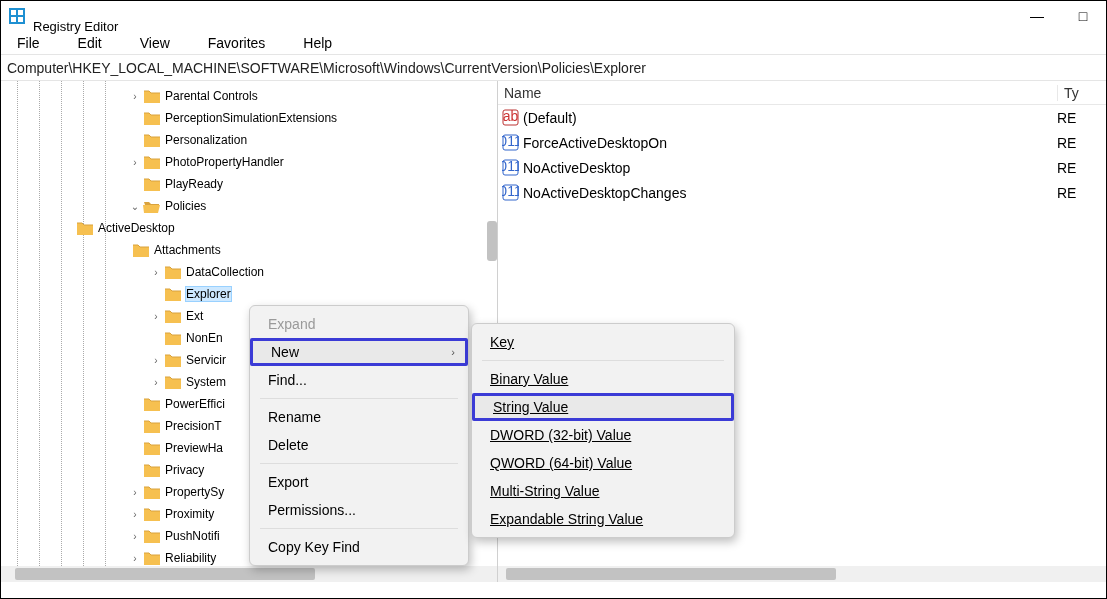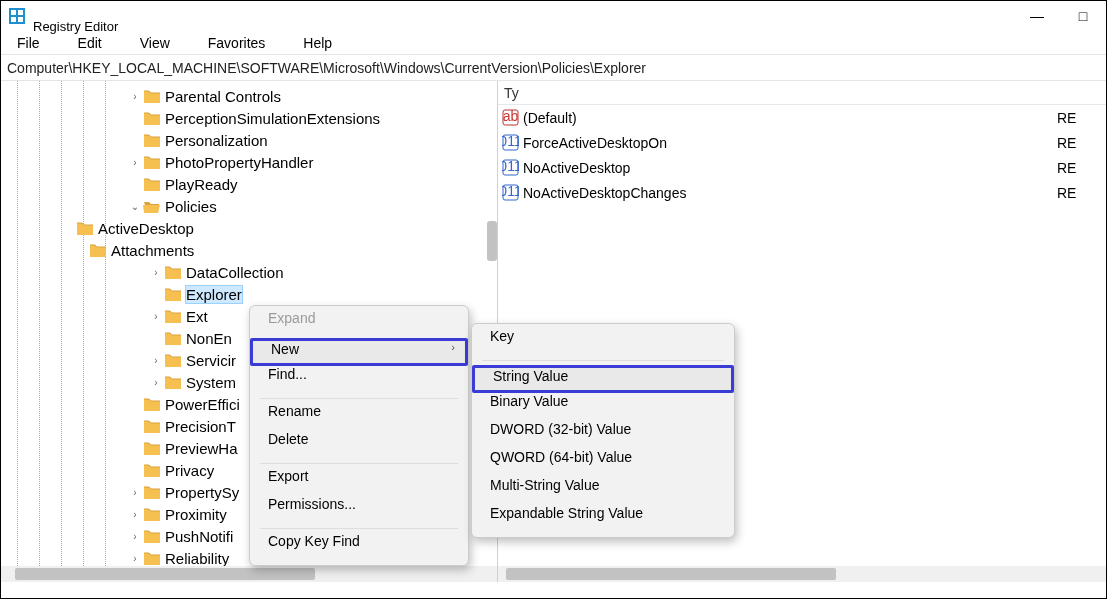--- a/index.html
+++ b/index.html
@@ -29,33 +29,33 @@
   .list-row { height: 25px; display: flex; align-items: center; }
   .list-row .val-icon { width: 17px; height: 17px; margin-left: 4px; margin-right: 4px; }
   .list-row .val-name { width: 534px; font-size: 14px; }
   .list-row .val-type { font-size: 14px; }
 
   
   .tree-inner { position: relative; padding-top: 4px; }
   .tree-row { height: 22px; display: flex; align-items: center; white-space: nowrap; }
   .tree-row .expander { width: 16px; display: inline-flex; justify-content: center; color: #666; font-size: 10px; }
   .tree-row .folder { width: 18px; height: 15px; margin-right: 4px; }
-  .tree-row .label { font-size: 15px; }
+  .tree-row .label { font-size: 12px; }
   .tree-row.selected .label { background: #cde8ff; outline: 1px solid #99d1ff; }
 
   .vert-guides { position: absolute; left: 0; top: 0; bottom: 0; display: flex; }
   .vert-guides .g { width: 22px; border-left: 1px dotted #aaa; height: 100%; }
   .vert-guides .g:first-child { margin-left: 16px; }
 
   
   svg { display: block; }
 
   
   .ctx-menu { position: absolute; background: #f2f2f2; border: 1px solid #ccc; box-shadow: 2px 4px 10px rgba(0,0,0,.25); padding: 4px 0; z-index: 10; border-radius: 6px; }
-  .ctx-item { height: 28px; display: flex; padding: 0 22px 0 18px; font-size: 14px; position: relative; }
+  .ctx-item { height: 28px; display: flex; align-items: center; padding: 0 22px 0 18px; font-size: 14px; position: relative; }
   .ctx-item.hover { background: #e9e9e9; }
   .ctx-item.disabled { color: #9a9a9a; }
   .ctx-item .arrow { position: absolute; right: 10px; font-size: 11px; color: #555; }
   .ctx-sep { height: 1px; background: #ddd; margin: 4px 10px; }
   .ctx-frame { border: 3px solid #3b3bd6; border-radius: 2px; }
 
   
   .hscroll-track { position: absolute; bottom: 0; left: 0; right: 0; height: 16px; background: #f0f0f0; }
   .hscroll-thumb { position: absolute; height: 12px; top: 2px; background: #c2c2c2; border-radius: 2px; }
   .vscroll { position: absolute; right: 0; top: 140px; width: 10px; height: 40px; background: #c2c2c2; border-radius: 3px; }
@@ -168,21 +168,21 @@
         <div class="tree-row" style="padding-left: 59px;">
           <span class="expander"></span>
           <span class="folder">
             <svg width="18" height="15">
               <path d="M1 2 h5 l2 2 h9 v10 H1 Z" fill="#f6c050"></path>
               <path d="M1 2 h5 l2 2 h9" fill="none" stroke="#d9a23d"></path>
             </svg>
           </span>
           <span class="label">ActiveDesktop</span>
         </div>
-        <div class="tree-row" style="padding-left: 72px;">
+        <div class="tree-row" style="padding-left: 115px;">
           <span class="expander"></span>
           <span class="folder">
             <svg width="18" height="15">
               <path d="M1 2 h5 l2 2 h9 v10 H1 Z" fill="#f6c050"></path>
               <path d="M1 2 h5 l2 2 h9" fill="none" stroke="#d9a23d"></path>
             </svg>
           </span>
           <span class="label">Attachments</span>
         </div>
         <div class="tree-row" style="padding-left: 147px;">
@@ -327,20 +327,21 @@
         </div>
       </div>
     <div class="vscroll"></div>
     <div class="hscroll-track">
       <div class="hscroll-thumb" style="left:14px; width:300px;"></div>
     </div>
   </div>
 
   <div class="list-pane">
     <div class="list-header">
+      <div class="col name">Name</div>
       <div class="col type">Ty</div>
     </div>
     <div class="list-body" id="list-body">
         <div class="list-row">
           <span class="val-icon">
             <svg width="17" height="17">
               <rect x="1" y="1" width="15" height="15" rx="2" fill="#fff" stroke="#b33"></rect>
               <text x="8.5" y="12" text-anchor="middle" font-size="9" fill="#c33" font-family="Tahoma">ab</text>
             </svg>
           </span>
@@ -410,32 +411,32 @@
     </div>
     <div class="ctx-item">
       <span>Permissions...</span>
     </div>
     <div class="ctx-sep"></div>
     <div class="ctx-item">
       <span>Copy Key Find</span>
     </div>
   </div>
 
-<div class="ctx-menu" id="ctx2" style="left:470px; top:322px; width:264px;">
+<div class="ctx-menu" id="ctx2" style="left:470px; top:322px; width:264px;text-decoration:underline;">
     <div class="ctx-item">
       <span>Key</span>
     </div>
     <div class="ctx-sep"></div>
+    <div class="ctx-item">
+      <span>Binary Value</span>
+    </div>
     <div class="ctx-item hover ctx-frame">
       <span>String Value</span>
     </div>
     <div class="ctx-item">
-      <span>Binary Value</span>
-    </div>
-    <div class="ctx-item">
       <span>DWORD (32-bit) Value</span>
     </div>
     <div class="ctx-item">
       <span>QWORD (64-bit) Value</span>
     </div>
     <div class="ctx-item">
       <span>Multi-String Value</span>
     </div>
     <div class="ctx-item">
       <span>Expandable String Value</span>

